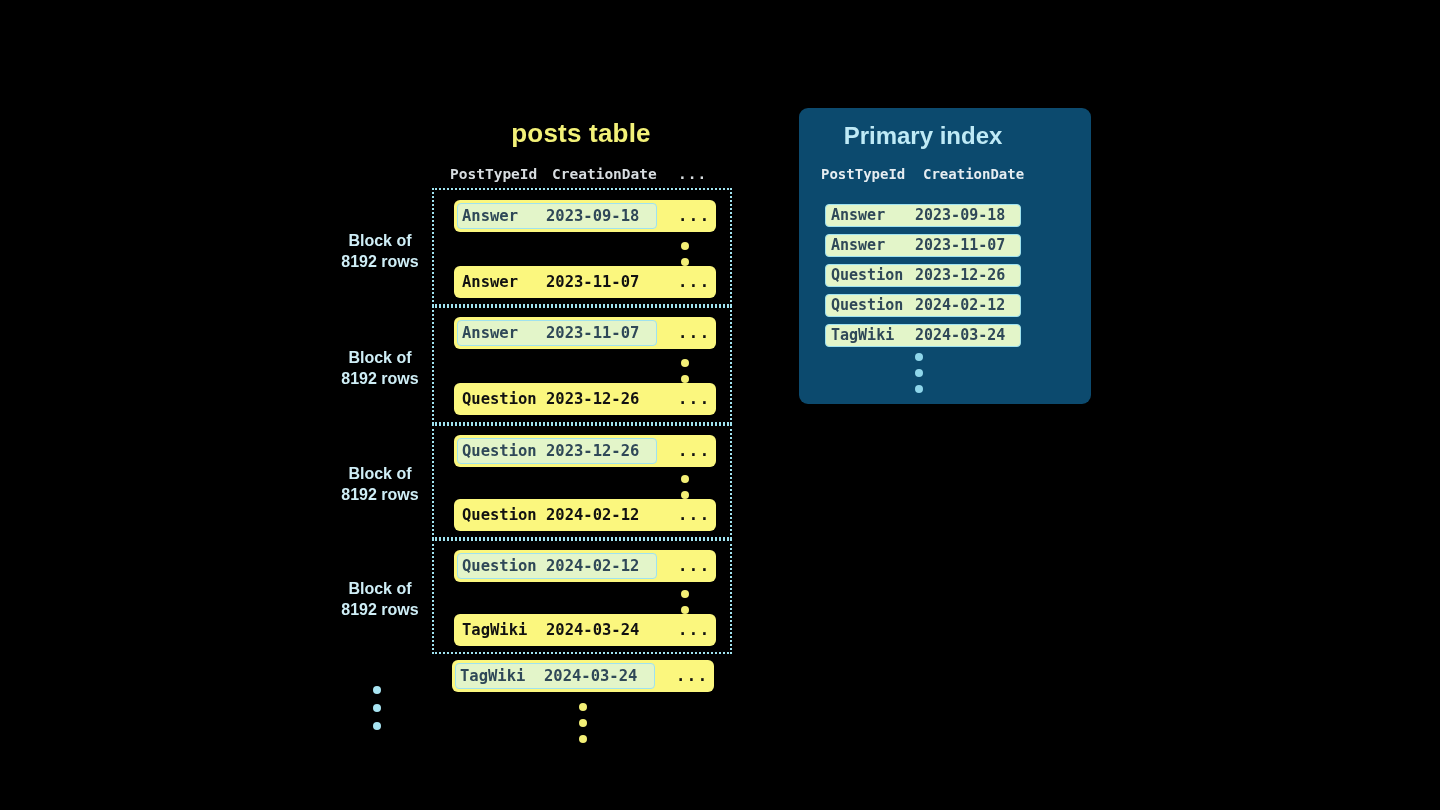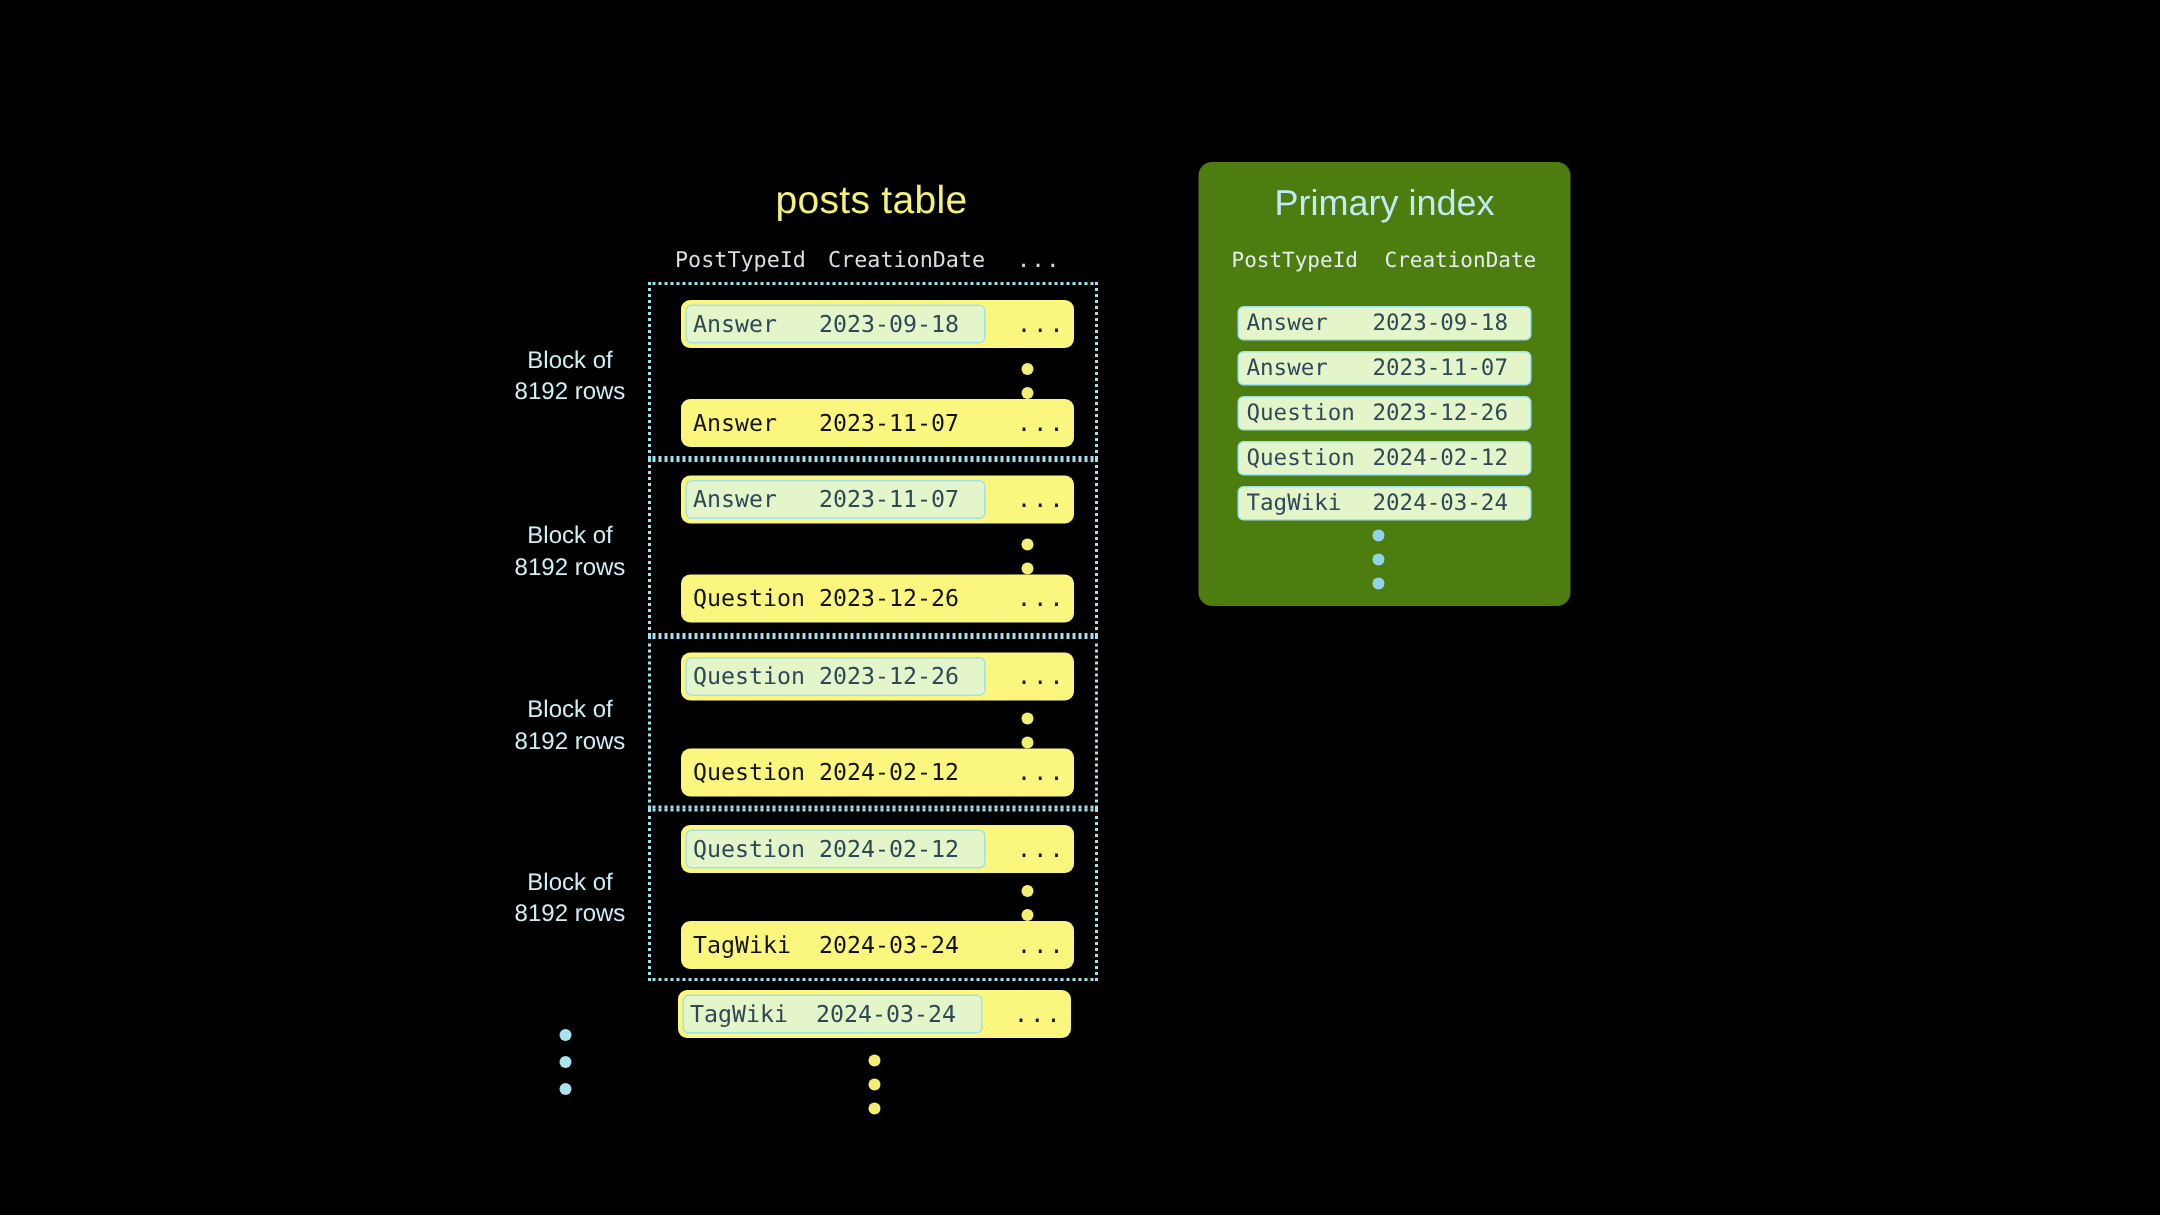--- a/index.html
+++ b/index.html
@@ -1,21 +1,21 @@
 <!DOCTYPE html>
 <html><head>
 <meta charset="utf-8">
 <style>
   html,body{margin:0;padding:0;}
   body{
     width:1440px;height:810px;background:#000000;overflow:hidden;
     font-family:"Liberation Sans", sans-serif;
     -webkit-font-smoothing:antialiased;
   }
-  .stage{position:relative;width:1304px;height:810px;}
+  .stage{position:relative;width:1304px;height:810px;font-weight:bold;}
 
   
   #posts-table{position:absolute;left:330px;top:118px;width:410px;height:620px;}
 
   .table-title{
     position:absolute;left:100px;top:0;width:302px;text-align:center;
     font-size:26px;color:#f3f178;letter-spacing:.2px;
   }
   .col-headers{
     position:absolute;left:100px;top:48px;width:302px;height:20px;
@@ -61,21 +61,21 @@
   .vdots i{display:block;width:8px;height:8px;border-radius:50%;
     background:#f3ef76;margin:0 auto 8px auto;}
 
   .left-dots{position:absolute;left:-34px;width:14px;}
   .left-dots i{display:block;width:8px;height:8px;border-radius:50%;
     background:#a8e4f2;margin:0 auto 10px auto;}
 
   
   #primary-index{
     position:absolute;left:799px;top:108px;width:248px;height:296px;
-    background:#4d7c0f;border-radius:9px;
+    background:#0c4a6e;border-radius:9px;padding-left:44px;
   }
   .pi-title{position:absolute;left:0;top:14px;width:248px;text-align:center;
     font-size:24px;color:#bfeaf6;}
   .pi-headers{
     position:absolute;left:0;top:58px;width:248px;height:20px;
     font-family:"DejaVu Sans Mono","Liberation Mono",monospace;
     font-size:14px;color:#e6edf1;
   }
   .pi-headers .c1{position:absolute;left:22px;top:0;}
   .pi-headers .c2{position:absolute;left:124px;top:0;}

